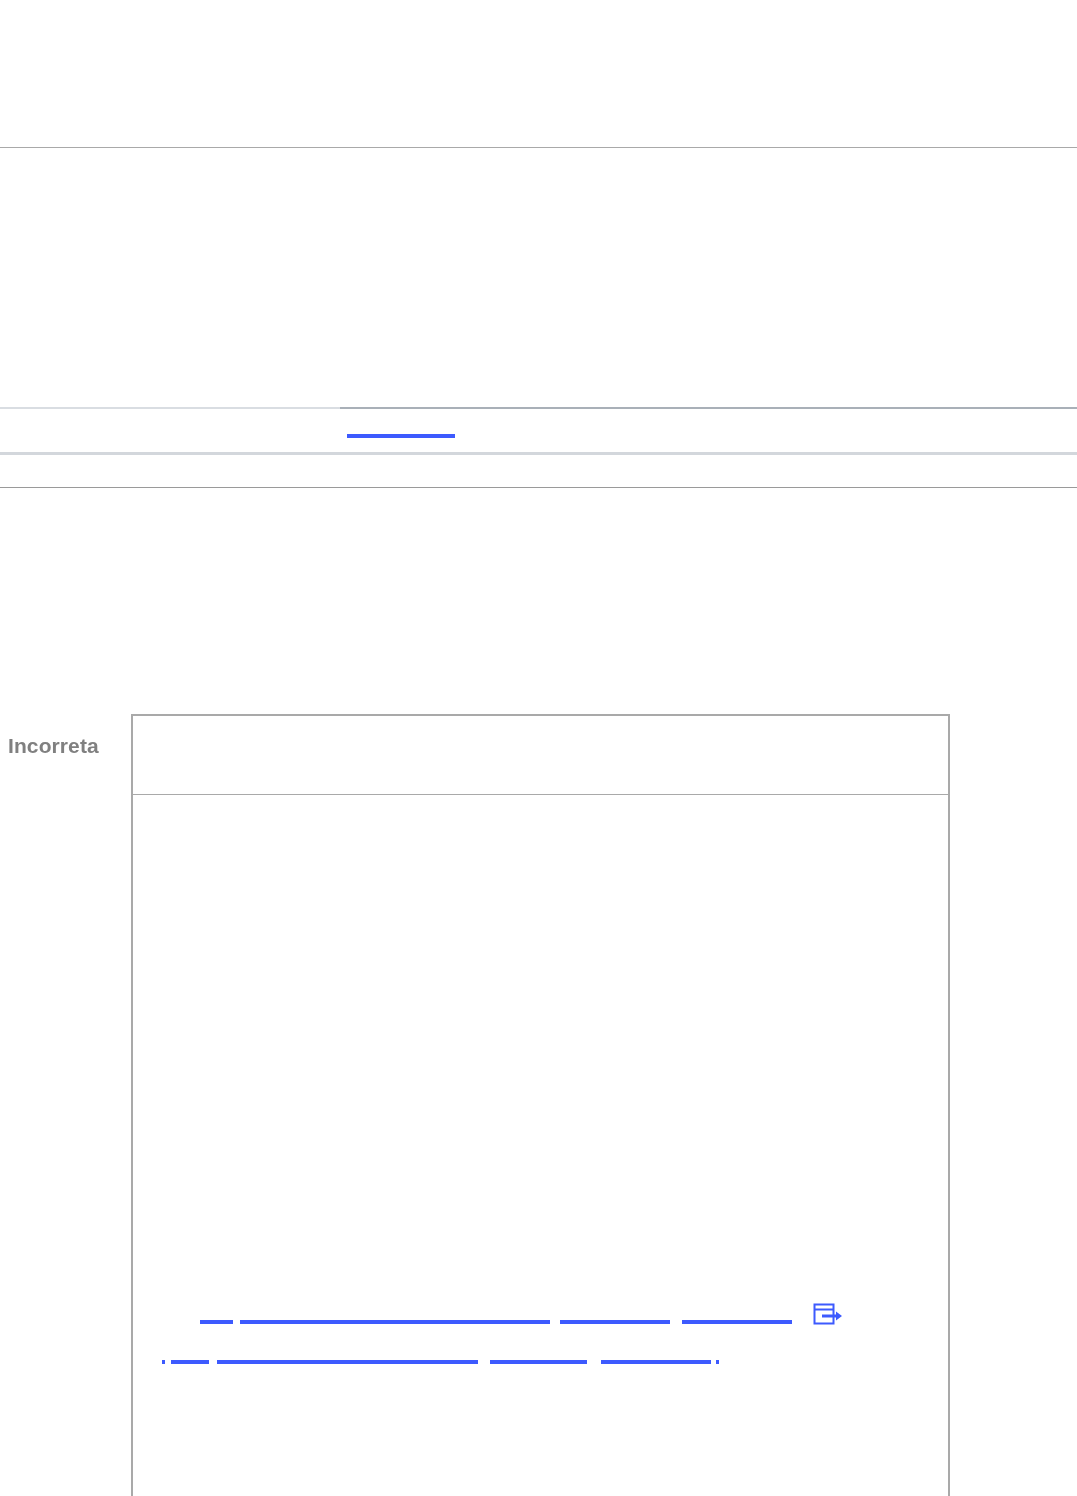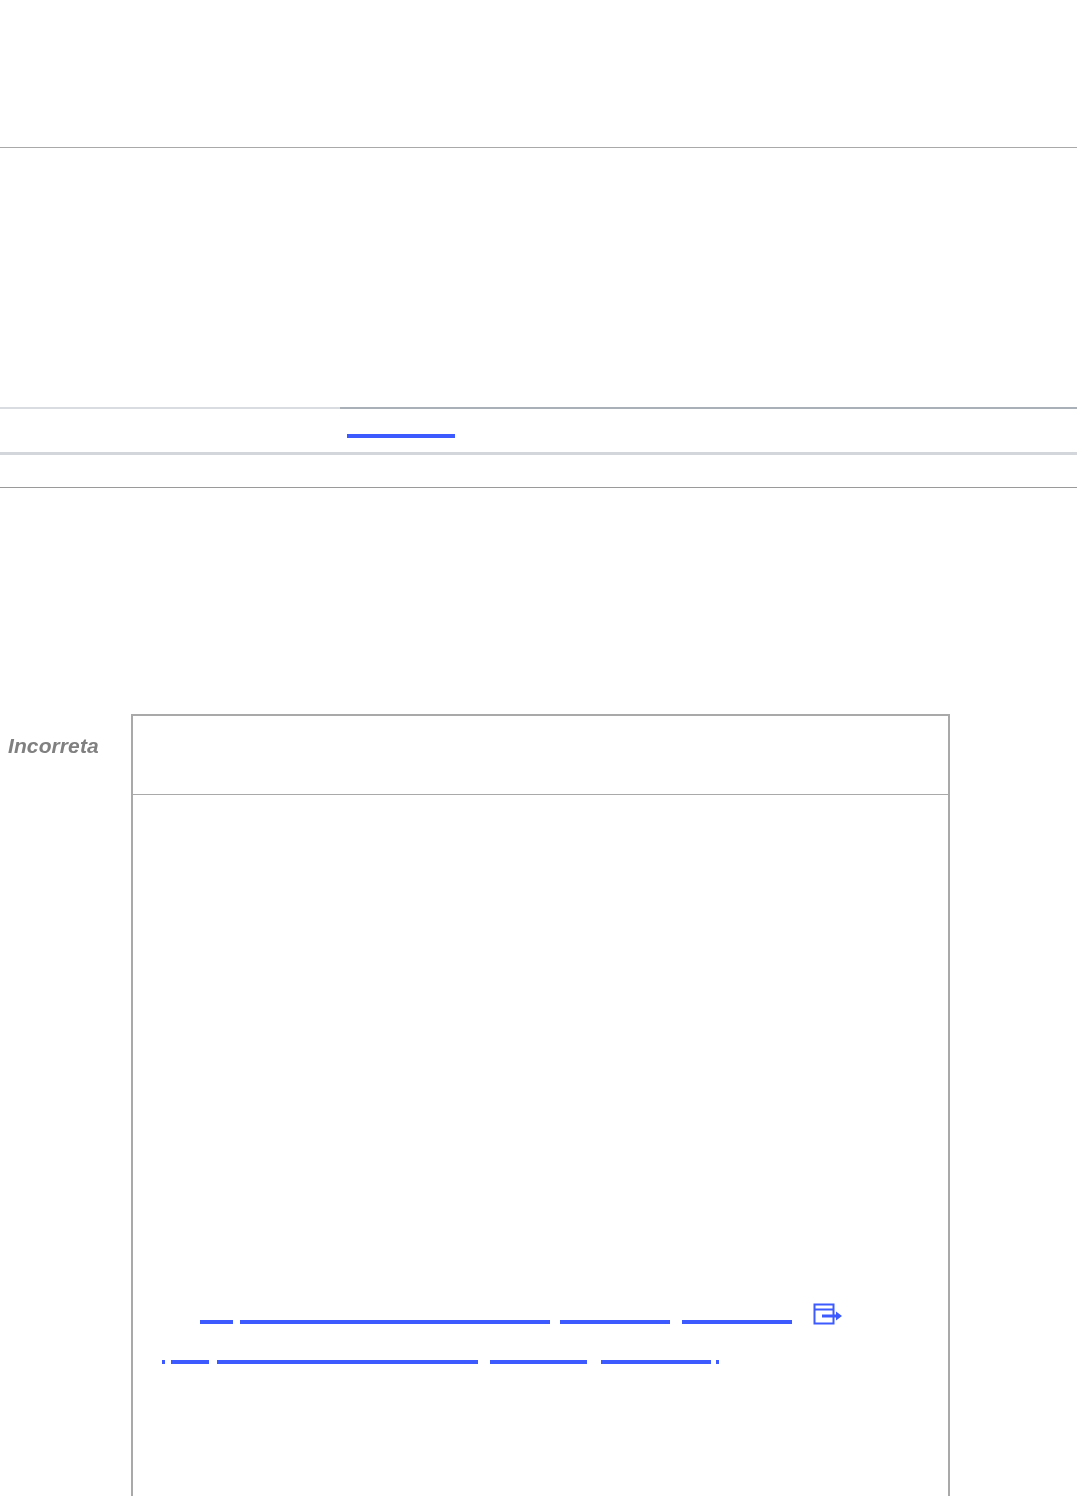--- a/index.html
+++ b/index.html
@@ -64,21 +64,20 @@
   #incorreta-label {
     position: absolute;
     left: 8px;
     top: 733px;
     font-size: 21px;
     font-weight: bold;
     color: #808080;
     letter-spacing: 0.1px;
     line-height: 25px;
     white-space: nowrap;
-    font-style: italic;
   }
 
   
   #answer-box {
     position: absolute;
     left: 131px;
     top: 714px;
     width: 819px;
     height: 782px;
     border: 2px solid #a9a9a9;

